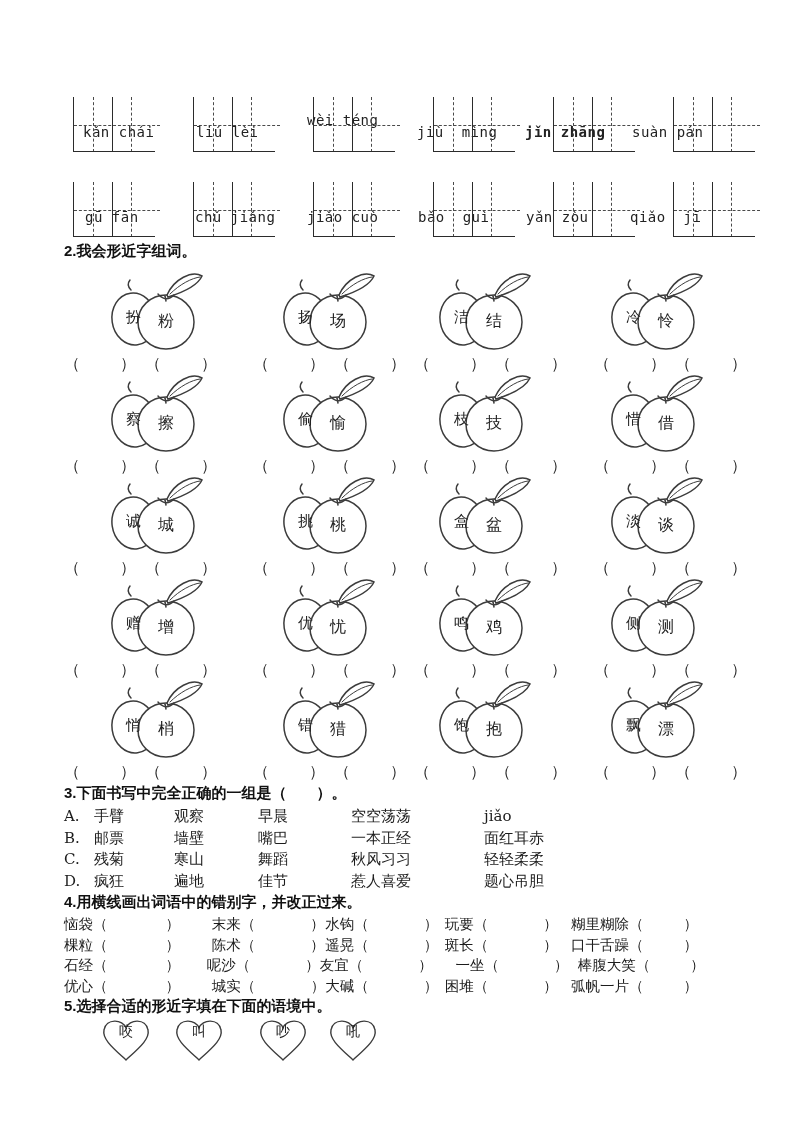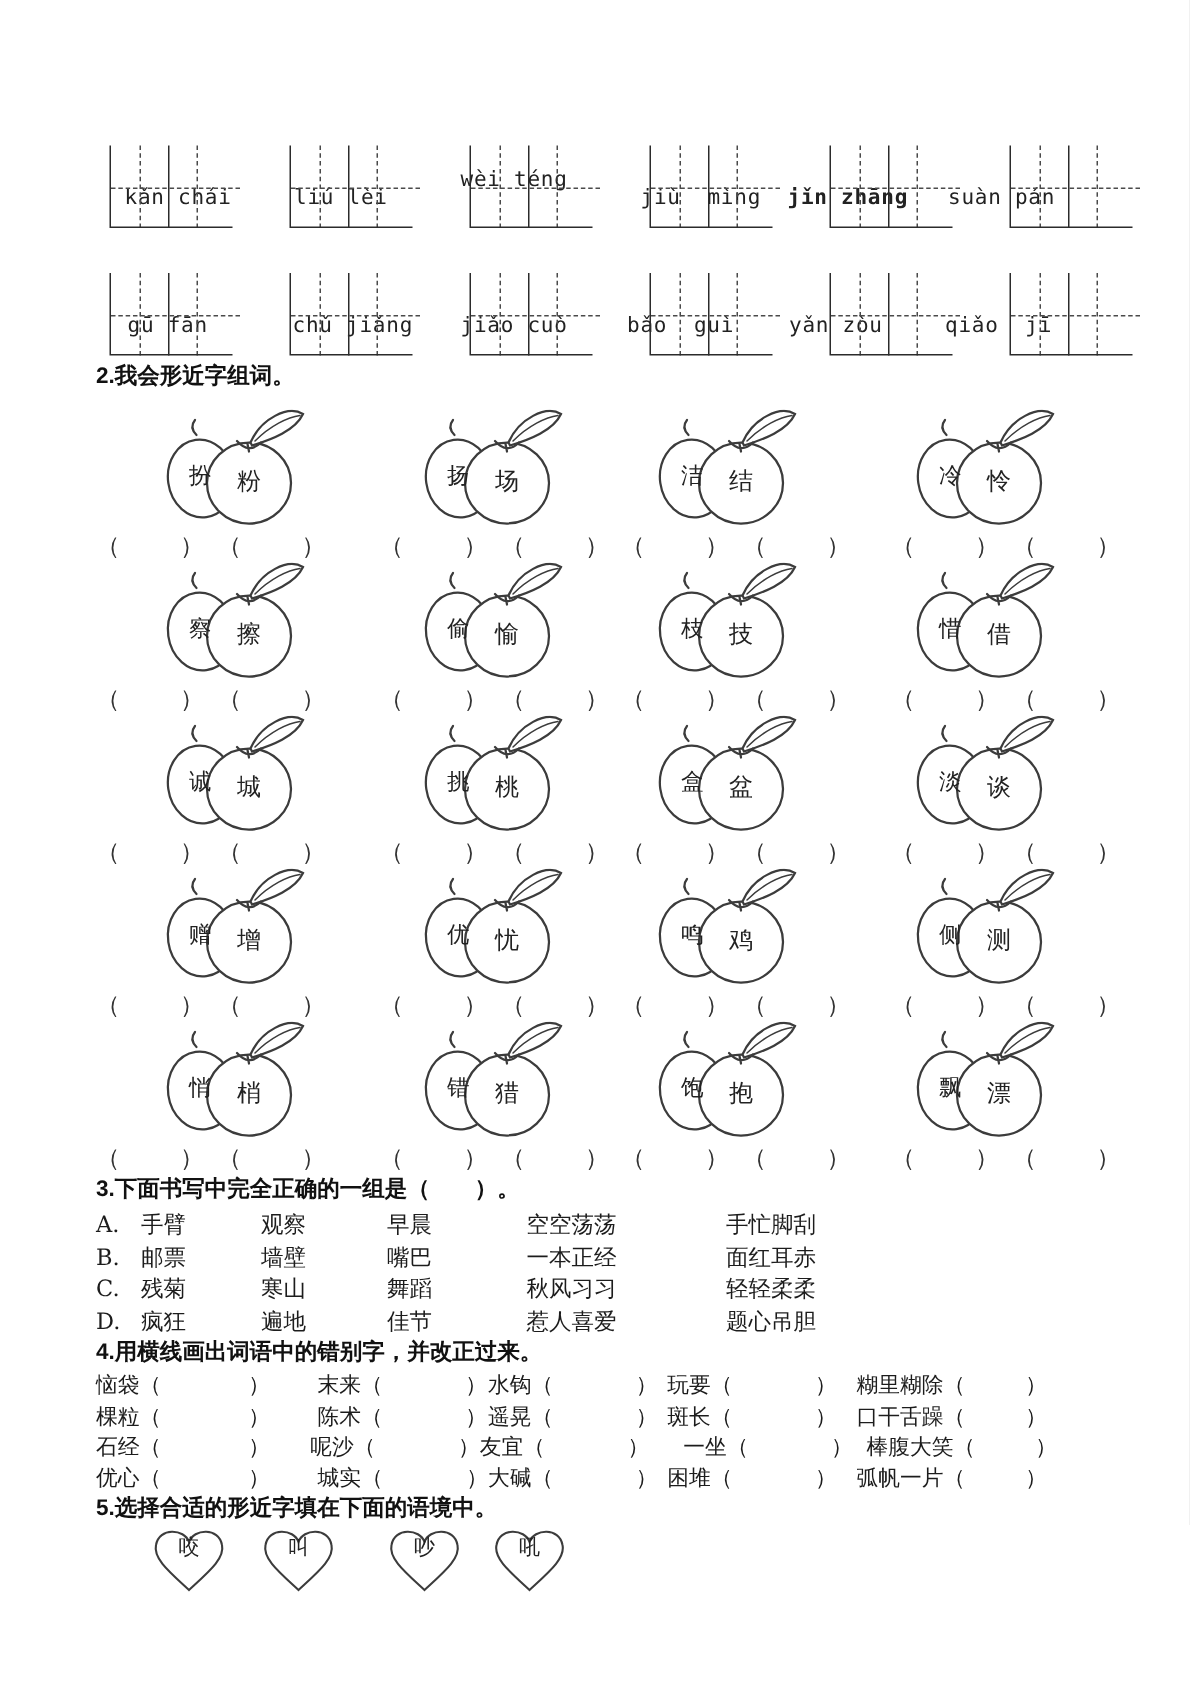--- a/index.html
+++ b/index.html
@@ -76,21 +76,21 @@
         <i class="gb"></i>
       </div>
       <span class="pinyin" style="left: 243px; top: 68px;">wèi téng</span>
       <div class="grid-box" style="left: 249px; top: 97px;">
         <i class="gv d" style="left:25%"></i>
         <i class="gv s" style="left:50%"></i>
         <i class="gv d" style="left:75%"></i>
         <i class="gh"></i>
         <i class="gb"></i>
       </div>
-      <span class="pinyin" style="left: 363px; top: 80px;">jiù  mìng</span>
+      <span class="pinyin" style="left: 353px; top: 80px;">jiù  mìng</span>
       <div class="grid-box" style="left: 369px; top: 97px;">
         <i class="gv d" style="left:25%"></i>
         <i class="gv s" style="left:50%"></i>
         <i class="gv d" style="left:75%"></i>
         <i class="gh"></i>
         <i class="gb"></i>
       </div>
       <span class="pinyin" style="left: 461px; top: 80px; font-weight: bold;">jǐn zhāng</span>
       <div class="grid-box" style="left: 489px; top: 97px;">
         <i class="gv d" style="left:25%"></i>
@@ -495,21 +495,21 @@
 
   <section class="q3">
     <h2 class="hd">3.下面书写中完全正确的一组是（　　）。</h2>
     <div id="q3opts">
         <div class="opt-row">
           <span class="opt-label">A.</span>
           <span class="ow w0">手臂</span>
           <span class="ow w1">观察</span>
           <span class="ow w2">早晨</span>
           <span class="ow w3">空空荡荡</span>
-          <span class="ow w4">手忙脚刮</span>
+          <span class="ow w4">jiǎo</span>
         </div>
         <div class="opt-row">
           <span class="opt-label">B.</span>
           <span class="ow w0">邮票</span>
           <span class="ow w1">墙壁</span>
           <span class="ow w2">嘴巴</span>
           <span class="ow w3">一本正经</span>
           <span class="ow w4">面红耳赤</span>
         </div>
         <div class="opt-row">

